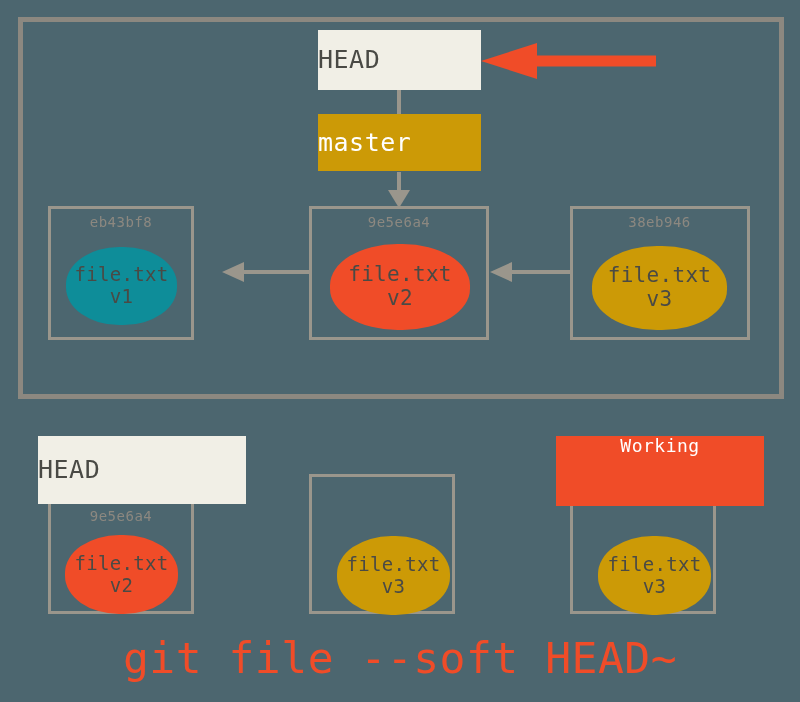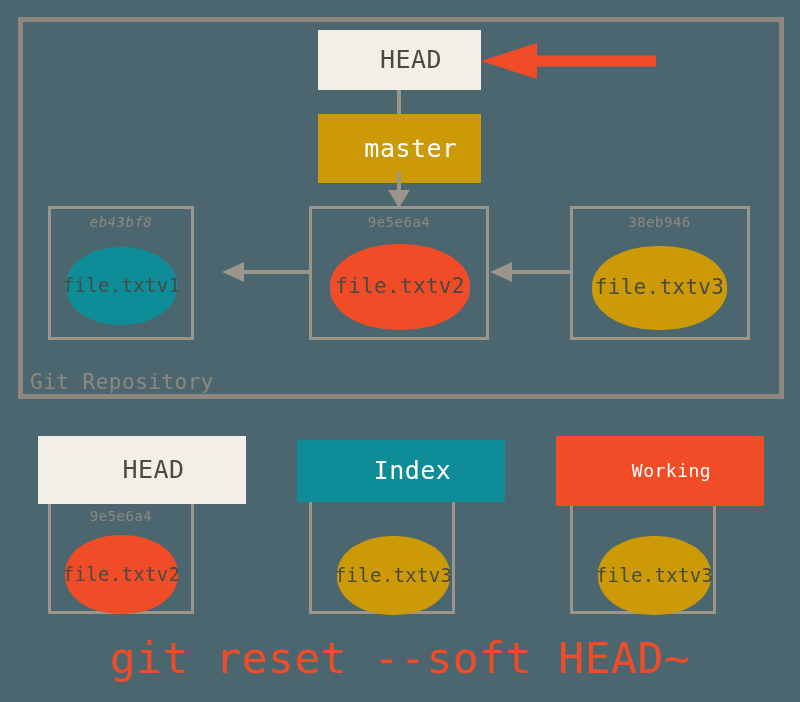--- a/index.html
+++ b/index.html
@@ -31,25 +31,23 @@
   .commit-frame {
     border: 3px solid #9a968c;
     box-sizing: border-box;
     background: transparent;
   }
 
   .label-box {
     box-sizing: border-box;
     display: flex;
     align-items: center;
-    justify-content: center;
     text-align: center;
     line-height: 1.12;
     letter-spacing: 0.5px;
-    padding-left: 23px;
   }
 
   .label-head {
     background: #f1efe6;
     color: #4a4a45;
   }
   .label-master {
     background: #cc9a06;
     color: #ffffff;
   }
@@ -59,21 +57,21 @@
   }
   .label-working {
     background: #f04c28;
     color: #ffffff;
   }
 
   .blob {
     box-sizing: border-box;
     border-radius: 48%;
     display: flex;
-    flex-direction: row;
+    flex-direction: column;
     align-items: center;
     justify-content: center;
     text-align: center;
     color: #4a4a45;
     line-height: 1.14;
     letter-spacing: 0.3px;
   }
   .blob-teal { background: #0e8d99; }
   .blob-red  { background: #f04c28; }
   .blob-gold { background: #cc9a06; }
@@ -107,39 +105,38 @@
 
   svg.arrow-svg { position: absolute; overflow: visible; }
 </style>
 </head>
 <body>
 
 <div id="canvas">
 
   <div class="abs frame" style="left:18px; top:17px; width:766px; height:382px;"></div>
 
-  <div class="abs repo-caption" style="left:30px; top:370px;">Git Repository</div>
 
   <div class="abs label-box label-head" style="left:318px; top:30px; width:163px; height:60px; font-size:25px;">
     <span>HEAD</span>
   </div>
 
   <div class="abs stem" style="left:397px; top:90px; width:4px; height:24px;"></div>
 
-  <div class="abs label-box label-master" style="left:318px; top:114px; width:163px; height:69px; font-size:25px;">
+  <div class="abs label-box label-master" style="left:318px; top:114px; width:163px; height:57px; font-size:25px;">
     <span>master</span>
   </div>
 
   <div class="abs stem" style="left:397px; top:172px; width:4px; height:22px;"></div>
   <svg class="arrow-svg" style="left:388px; top:190px;" width="22" height="18" viewBox="0 0 22 18">
     <polygon points="0,0 22,0 11,18" fill="#9a968c"></polygon>
   </svg>
 
   <div class="abs commit-frame" style="left:48px; top:206px; width:146px; height:134px;"></div>
-  <div class="abs hash" style="left:48px; top:214px; width:146px;font-style:italic;">eb43bf8</div>
+  <div class="abs hash" style="left:48px; top:214px; width:146px;">eb43bf8</div>
   <div class="abs blob blob-teal" style="left:66px; top:247px; width:111px; height:78px; font-size:19px;">
     <span>file.txt</span>
     <span>v1</span>
   </div>
 
   <div class="abs commit-frame" style="left:309px; top:206px; width:180px; height:134px;"></div>
   <div class="abs hash" style="left:309px; top:214px; width:180px;">9e5e6a4</div>
   <div class="abs blob blob-red" style="left:330px; top:244px; width:140px; height:86px; font-size:21px;">
     <span>file.txt</span>
     <span>v2</span>
@@ -171,32 +168,29 @@
   <div class="abs label-box label-head" style="left:38px; top:436px; width:208px; height:68px; font-size:25px;">
     <span>HEAD</span>
   </div>
   <div class="abs hash" style="left:48px; top:508px; width:146px;">9e5e6a4</div>
   <div class="abs blob blob-red" style="left:65px; top:535px; width:113px; height:79px; font-size:19px;">
     <span>file.txt</span>
     <span>v2</span>
   </div>
 
   <div class="abs commit-frame" style="left:309px; top:474px; width:146px; height:140px;"></div>
-  <div class="abs label-box label-index" style="left:297px; top:440px; width:208px; height:62px; font-size:25px;">
-    <span>Index</span>
-  </div>
   <div class="abs blob blob-gold" style="left:337px; top:536px; width:113px; height:79px; font-size:19px;">
     <span>file.txt</span>
     <span>v3</span>
   </div>
 
   <div class="abs commit-frame" style="left:570px; top:474px; width:146px; height:140px;"></div>
   <div class="abs label-box label-working" style="left:556px; top:436px; width:208px; height:70px; font-size:18px; flex-direction:column;">
     <span>Working</span>
   </div>
   <div class="abs blob blob-gold" style="left:598px; top:536px; width:113px; height:79px; font-size:19px;">
     <span>file.txt</span>
     <span>v3</span>
   </div>
 
-  <div class="abs command" style="left:0; top:633px;">git reset --soft HEAD~</div>
+  <div class="abs command" style="left:0; top:633px;">git file --soft HEAD~</div>
 
 </div>
 
 </body></html>

